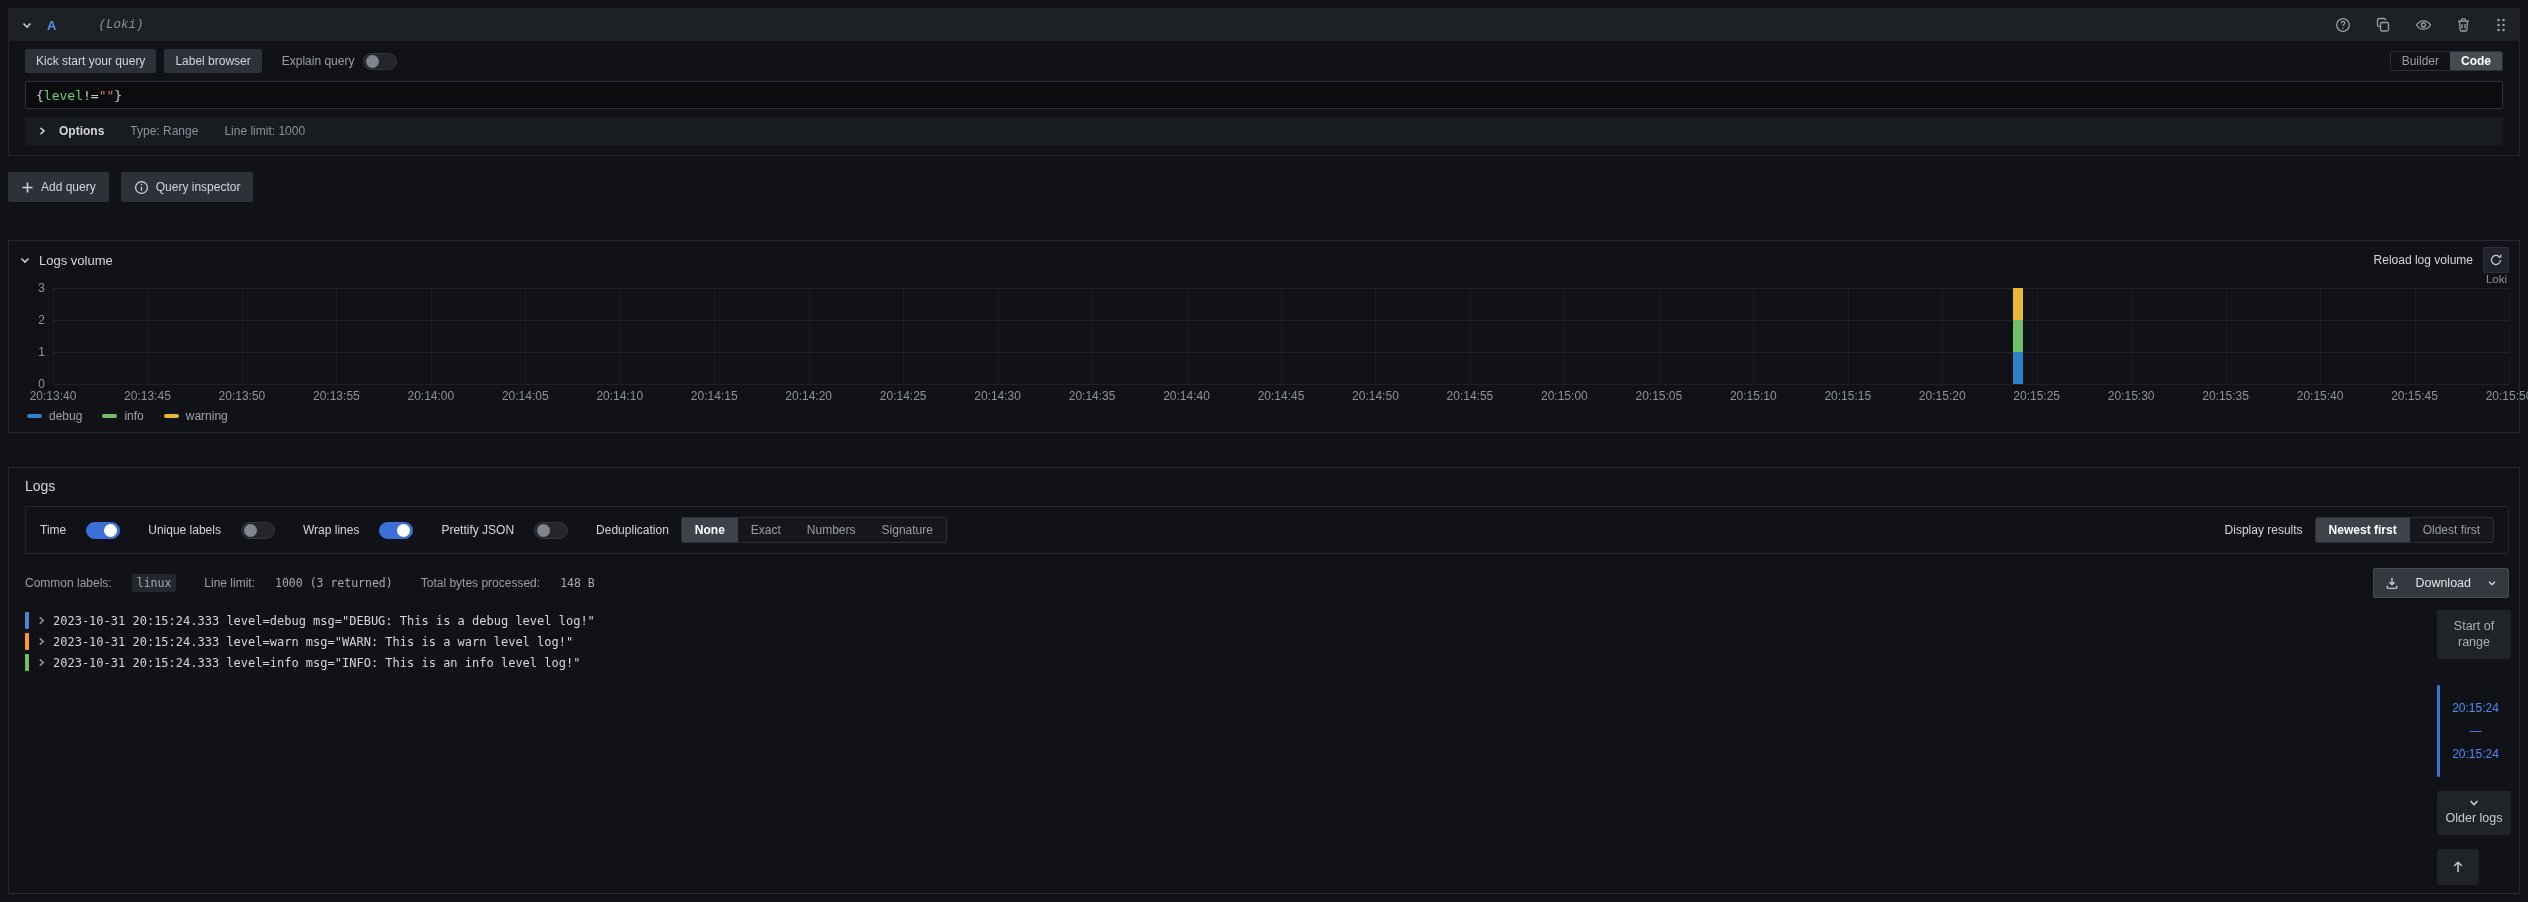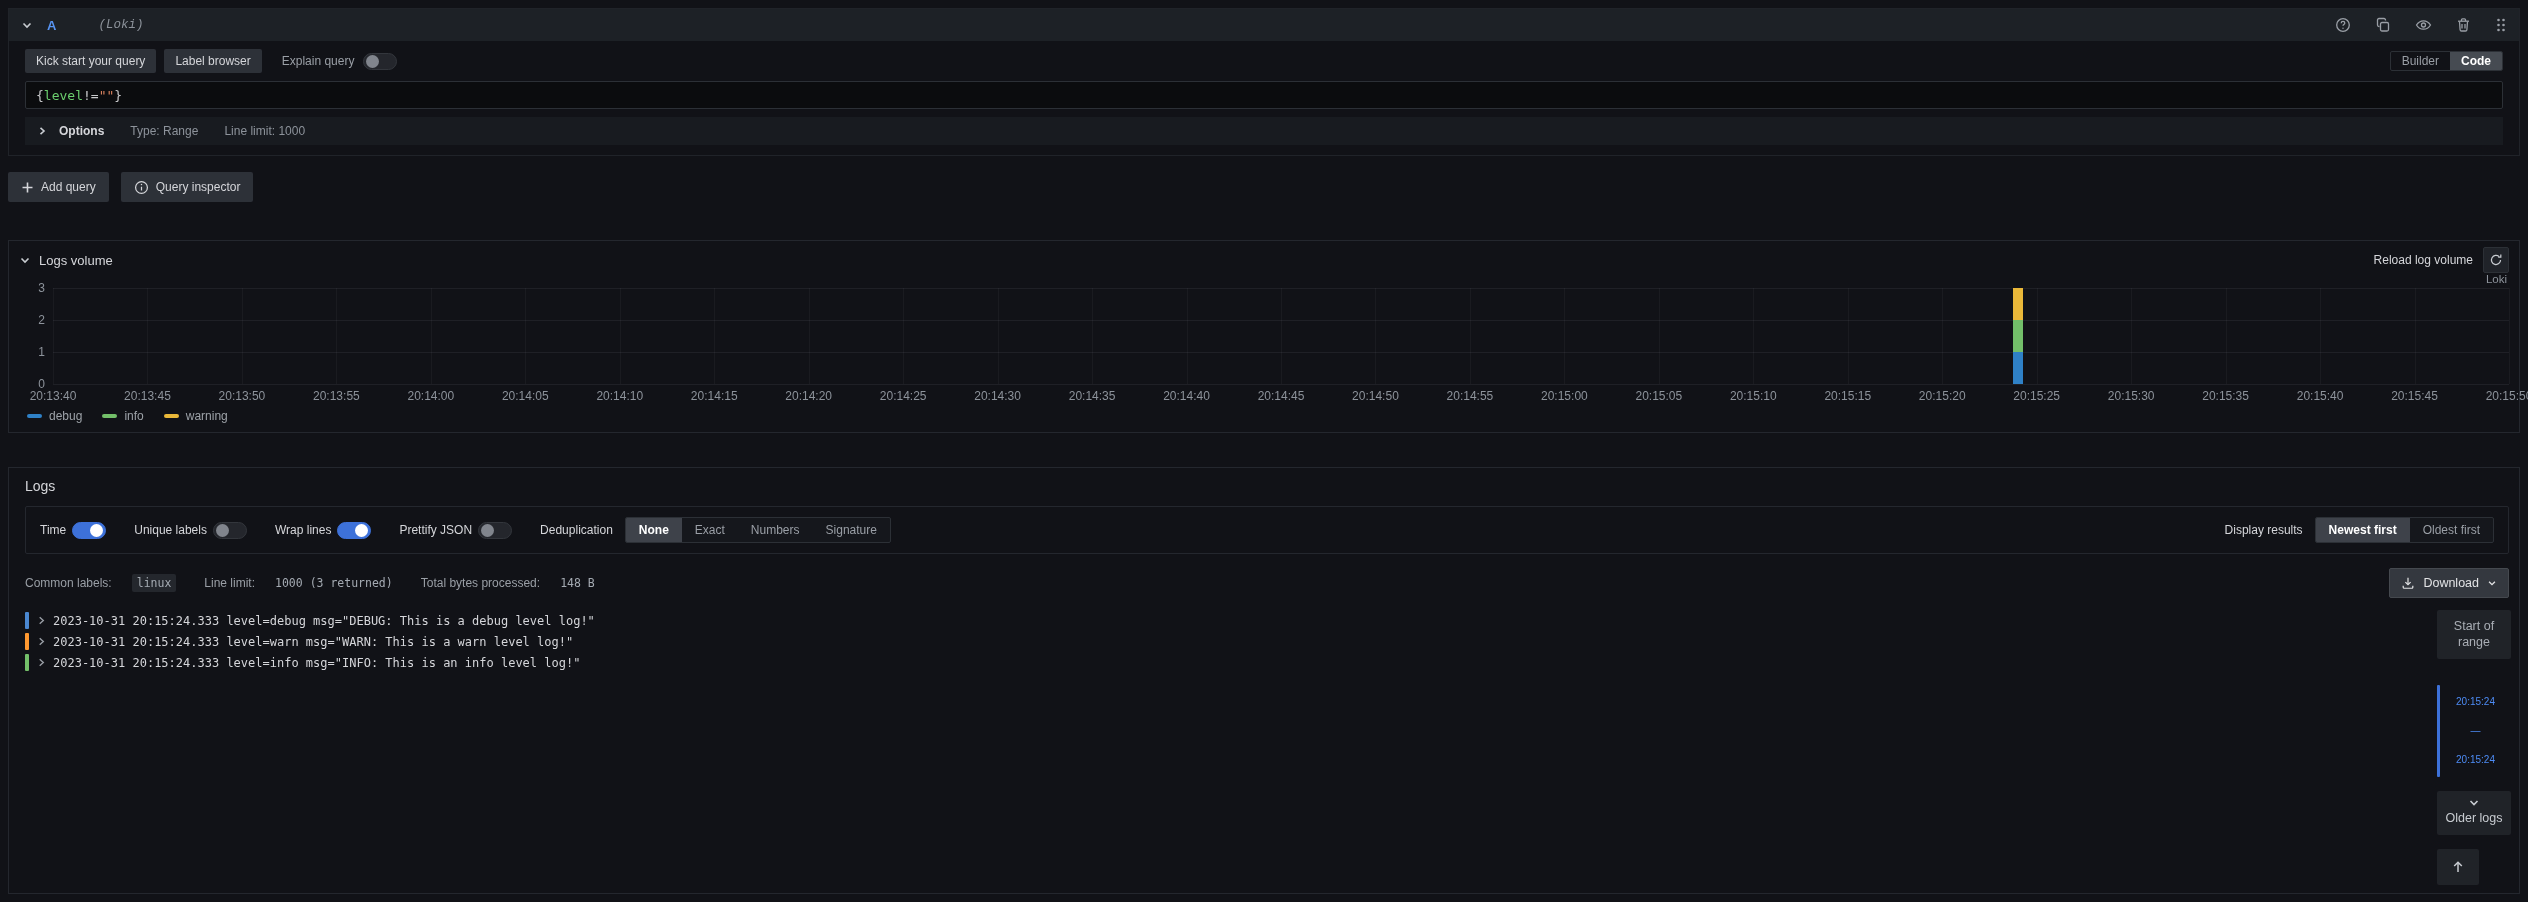--- a/index.html
+++ b/index.html
@@ -72,49 +72,49 @@
   .xlabel { position: absolute; top: 5px; transform: translateX(-50%); color: #8d939b; font-size: 12px; white-space: nowrap; }
   .legend { display: flex; gap: 20px; margin: 3px 0 3px 8px; align-items: center; height: 18px; }
   .legend-item { display: flex; align-items: center; gap: 7px; cursor: pointer; }
   .legend-dash { width: 15px; height: 4px; border-radius: 2px; }
   .legend-label { color: #9da2a8; font-size: 12px; }
 
   
   .logs-panel { margin-top: 34px; border: 1px solid #24272e; flex: 1; display: flex; flex-direction: column; padding: 10px 8px 8px 16px; min-height: 0; }
   .logs-title { font-size: 14px; color: #d5d6da; margin-bottom: 12px; }
   .controls-box { border: 1px solid #24272e; border-radius: 2px; padding: 10px 14px; display: flex; align-items: center; margin-right: 2px; }
-  .toggle-pair { display: flex; align-items: center; gap: 6px; margin-right: 28px; }
+  .toggle-pair { display: flex; align-items: center; gap: 20px; margin-right: 28px; }
   .toggle-pair .tlabel { color: #d5d6da; font-weight: 500; }
   .dedup-wrap { display: flex; align-items: center; gap: 12px; }
   .dedup-wrap .tlabel { color: #d5d6da; font-weight: 500; }
   .radio-group { display: inline-flex; border: 1px solid #2c3036; border-radius: 2px; overflow: hidden; height: 26px; background: #15171c; }
   .radio-opt { padding: 0 13px; display: flex; align-items: center; color: #9a9fa6; cursor: pointer; background: transparent; border: none; font-family: inherit; font-size: 12px; }
   .radio-opt.active { background: #3e424a; color: #ffffff; font-weight: 600; }
   .display-wrap { margin-left: auto; display: flex; align-items: center; gap: 12px; }
   .display-wrap .tlabel { color: #d5d6da; font-weight: 500; }
 
   .meta-row { margin-top: 14px; display: flex; align-items: center; gap: 28px; height: 30px; margin-right: 2px; }
   .meta-pair { display: flex; align-items: center; gap: 20px; color: #9a9fa6; text-align: right; }
   .meta-val { font-family: "DejaVu Sans Mono", "Liberation Mono", monospace; color: #a4aab2; font-size: 11.5px; }
   .badge { background: #24272d; border-radius: 2px; padding: 2px 5px; }
-  .download-btn { margin-left: auto; background: #34383f; border: 1px solid #45494f; border-radius: 2px; height: 30px; padding: 0 11px; color: #e2e3e5; display: inline-flex; align-items: center; gap: 8px; font-size: 12.5px; cursor: pointer; font-family: inherit; }
+  .download-btn { margin-left: auto; background: #34383f; border: 1px solid #45494f; border-radius: 2px; height: 30px; padding: 0 11px; color: #e2e3e5; display: inline-flex; align-items: center; gap: 16px; font-size: 12.5px; cursor: pointer; font-family: inherit; }
 
   .bottom-row { flex: 1; display: flex; margin-top: 12px; min-height: 0; }
   .log-rows { flex: 1; min-width: 0; }
   .log-row { display: flex; align-items: center; height: 21px; cursor: pointer; }
   .level-bar { width: 4px; height: 17px; border-radius: 1px; flex: none; }
   .row-chevron { color: #9a9fa6; margin: 0 7px 0 8px; flex: none; display: flex; }
   .log-text { font-family: "DejaVu Sans Mono", "Liberation Mono", monospace; font-size: 12px; color: #d5d6da; white-space: nowrap; }
 
   .log-nav { width: 74px; flex: none; display: flex; flex-direction: column; margin-left: 10px; }
   .nav-btn { background: #202328; border: none; border-radius: 2px; color: #a9aeb5; font-family: inherit; cursor: pointer; }
   .start-range-btn { padding: 8px 4px; font-size: 12.5px; line-height: 1.3; text-align: center; }
   .range-indicator { margin-top: 26px; display: flex; height: 92px; cursor: pointer; }
   .range-bluebar { width: 3px; background: #3d71d9; border-radius: 1px; flex: none; }
-  .range-times { flex: 1; display: flex; flex-direction: column; justify-content: center; gap: 18px; text-align: center; color: #4d8bf5; font-size: 10px; }
+  .range-times { flex: 1; display: flex; flex-direction: column; justify-content: center; gap: 9px; text-align: center; color: #4d8bf5; font-size: 12px; }
   .older-logs-btn { margin-top: 14px; padding: 7px 4px 9px 4px; font-size: 12.5px; line-height: 1.3; text-align: center; color: #c8ccd1; }
   .older-logs-btn .chev { display: flex; justify-content: center; margin-bottom: 2px; }
   .nav-spacer { flex: 1; }
   .scroll-top-btn { width: 42px; height: 36px; align-self: flex-start; display: flex; align-items: center; justify-content: center; color: #c8ccd1; }
 </style>
 </head>
 <body>
 
 <div class="page">
 

